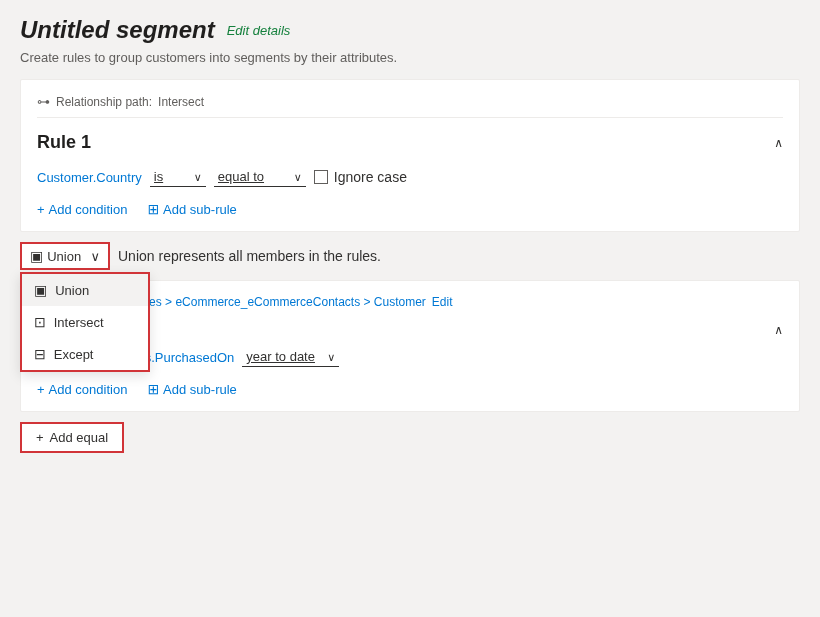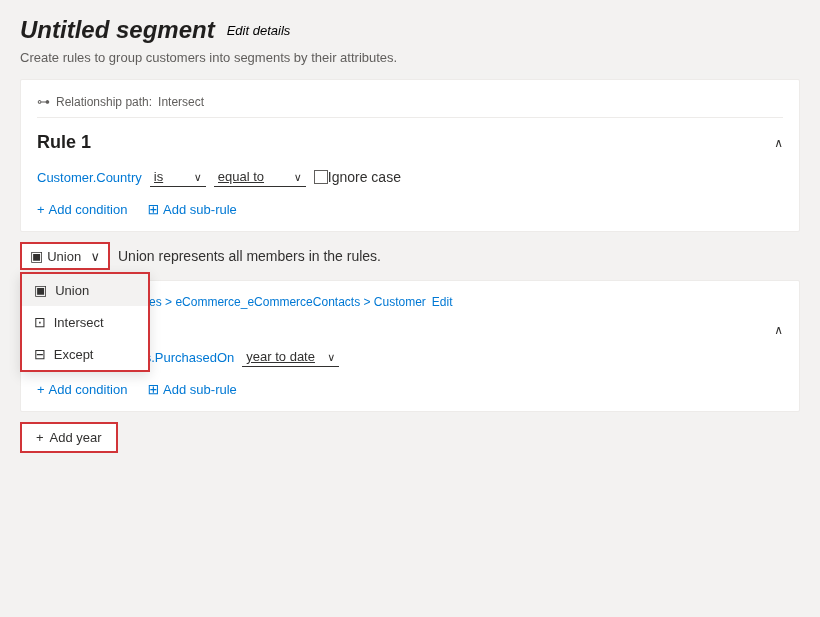--- a/index.html
+++ b/index.html
@@ -20,21 +20,21 @@
       gap: 12px;
       margin-bottom: 6px;
       font-style: italic;
     }
     .page-title {
       font-size: 24px;
       font-weight: 600;
       color: #201f1e;
     }
     .edit-details-link {
-      color: #000000;
+      color: #15803d;
       font-size: 13px;
       cursor: pointer;
       text-decoration: none;
     }
     .page-subtitle {
       font-size: 13px;
       color: #605e5c;
       margin-bottom: 14px;
     }
     .card {
@@ -111,20 +111,21 @@
       border-bottom: 1px solid #323130;
       background: transparent;
       font-size: 13px;
       color: #323130;
       padding: 2px 4px;
       min-width: 80px;
     }
     .ignore-case-wrapper {
       display: flex;
       align-items: center;
+      gap: 6px;
     }
     .checkbox-square {
       width: 14px;
       height: 14px;
       border: 1px solid #605e5c;
       background: #fff;
       display: inline-block;
     }
     .action-row {
       display: flex;
@@ -372,16 +373,16 @@
       <button class="add-sub-rule-btn">
         <span style="font-size:14px;">⊞</span>
         <span>Add sub-rule</span>
       </button>
     </div>
   </div>
 
   
   <button class="add-rule-btn">
     <span>+</span>
-    <span>Add year</span>
+    <span>Add equal</span>
   </button>
 
 </div>
 
 </body></html>

